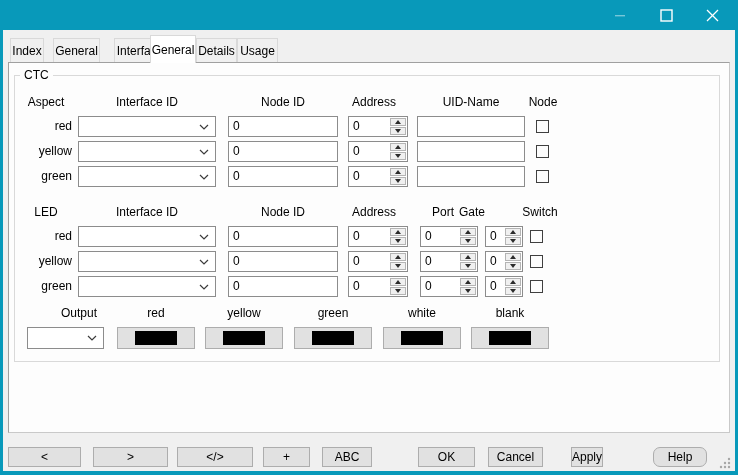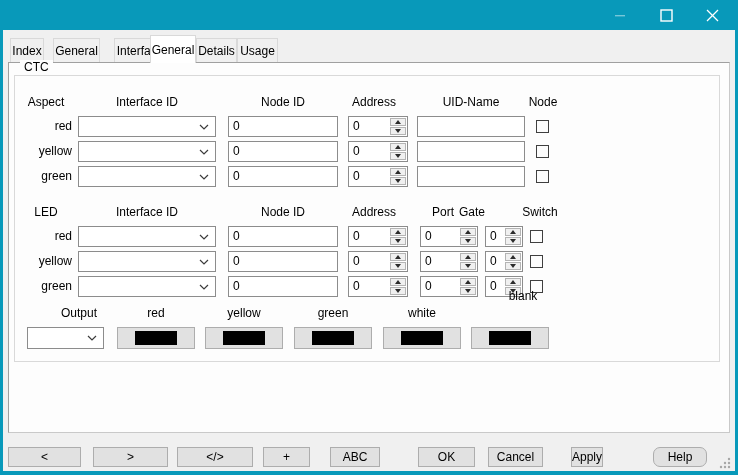--- a/index.html
+++ b/index.html
@@ -27,21 +27,21 @@
        display:flex;align-items:center;justify-content:center;z-index:2;}
   .tab.active{top:35px;height:28px;background:#fff;z-index:5;}
 
   
   #page{left:8px;top:62px;width:722px;height:371px;background:var(--pagebg);
         border-top:1px solid #a0a0a0;border-left:1px solid #a0a0a0;
         border-right:1px solid #c9c9c9;border-bottom:1px solid #c9c9c9;z-index:1;}
 
   
   #groupbox{left:14px;top:75px;width:706px;height:287px;border:1px solid #d9d9d9;z-index:2;}
-  #grouplabel{left:20px;top:60px;background:var(--pagebg);padding:0 4px;z-index:3;height:14px;line-height:14px;}
+  #grouplabel{left:20px;top:68px;background:var(--pagebg);padding:0 4px;z-index:3;height:14px;line-height:14px;}
 
   .hdr{transform:translateX(-50%);white-space:nowrap;z-index:3;}
   .rowlabel{width:58px;text-align:right;line-height:21px;z-index:3;}
 
   .combo{height:21px;background:#fff;border:1px solid var(--editborder);z-index:3;
          display:flex;align-items:center;}
   .combo .val{flex:1;padding-left:4px;overflow:hidden;white-space:nowrap;}
   .combo svg{margin-right:6px;flex:none;}
 
   .edit{height:21px;background:#fff;border:1px solid var(--editborder);z-index:3;
@@ -323,21 +323,21 @@
         </span>
     </span>
   </div>
   <div class="cb abs" style="left:530px;top:280px;"></div>
 
   <div class="hdr abs" style="left:66px;top:306px;margin-left:13px;">Output</div>
   <div class="hdr abs" style="left:156px;top:306px;">red</div>
   <div class="hdr abs" style="left:244px;top:306px;">yellow</div>
   <div class="hdr abs" style="left:333px;top:306px;">green</div>
   <div class="hdr abs" style="left:422px;top:306px;">white</div>
-  <div class="hdr abs" style="left:510px;top:289px;margin-left:13px;">blank</div>
+  <div class="hdr abs" style="left:510px;top:306px;">blank</div>
 
   <div class="combo abs" style="left:27px;top:327px;width:77px;height:22px;">
     <span class="val"></span>
     <svg width="10" height="6">
         <polyline points="1,1 5,5 9,1" fill="none" stroke="#3c3c3c" stroke-width="1.2"></polyline>
       </svg>
   </div>
   <div class="swatchbtn abs" style="left:117px;top:327px;">
       <div class="swatch"></div>
     </div>
@@ -351,21 +351,21 @@
       <div class="swatch"></div>
     </div>
   <div class="swatchbtn abs" style="left:471px;top:327px;">
       <div class="swatch"></div>
     </div>
 
   <div class="pushbtn abs" style="left:8px;width:73px;">&lt;</div>
   <div class="pushbtn abs" style="left:93px;width:75px;">&gt;</div>
   <div class="pushbtn abs" style="left:177px;width:76px;">&lt;/&gt;</div>
   <div class="pushbtn abs" style="left:263px;width:47px;">+</div>
-  <div class="pushbtn abs" style="left:330px;width:50px;">ABC</div>
+  <div class="pushbtn abs" style="left:322px;width:50px;">ABC</div>
   <div class="pushbtn abs" style="left:418px;width:57px;">OK</div>
   <div class="pushbtn abs" style="left:488px;width:55px;">Cancel</div>
   <div class="pushbtn abs" style="left:571px;width:32px;">Apply</div>
   <div class="pushbtn abs" style="left:653px;width:54px;border-radius:7px;">Help</div>
 
   <svg class="abs" style="left:719px;top:457px;" width="13" height="13">
     <circle cx="10" cy="10" r="1.2" fill="#a6a6a6"></circle>
     <circle cx="6" cy="10" r="1.2" fill="#a6a6a6"></circle>
     <circle cx="2" cy="10" r="1.2" fill="#a6a6a6"></circle>
     <circle cx="10" cy="6" r="1.2" fill="#a6a6a6"></circle>

